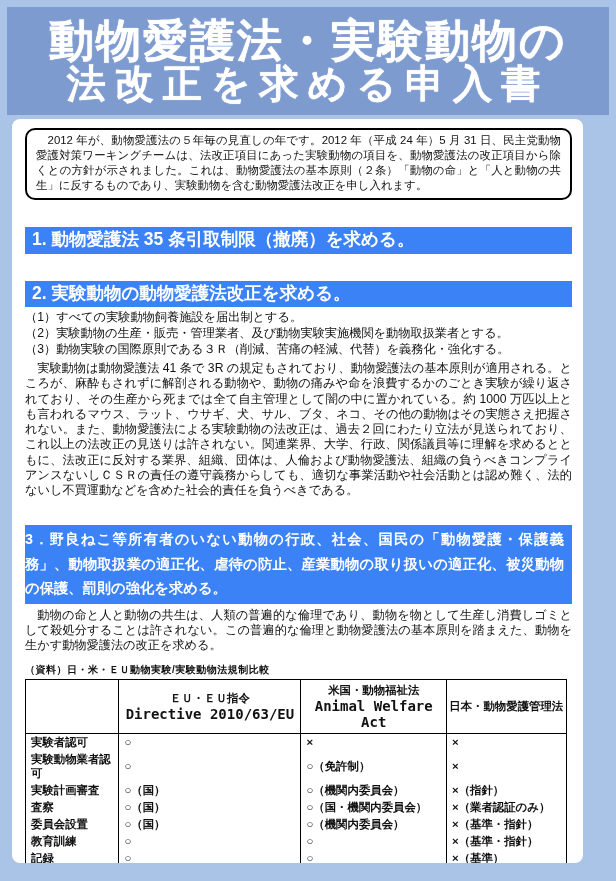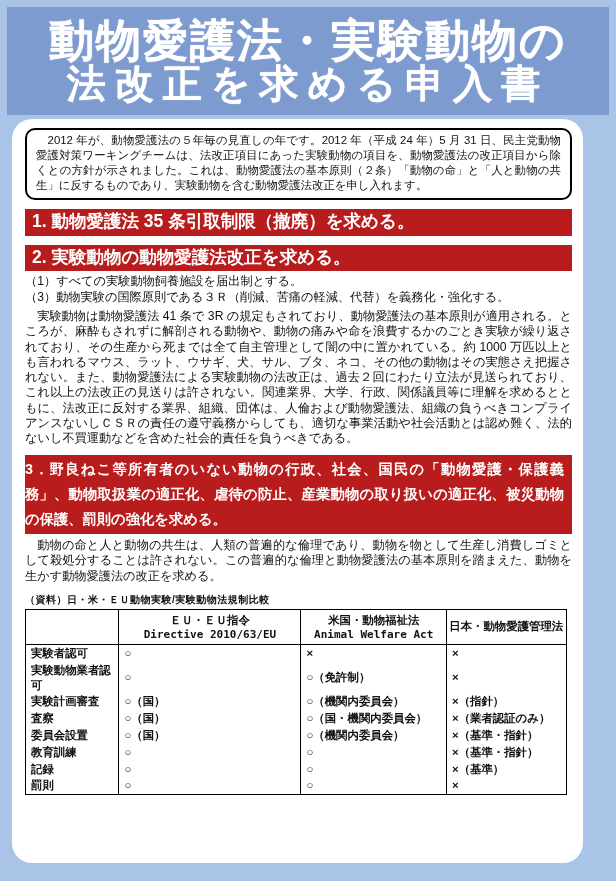--- a/index.html
+++ b/index.html
@@ -19,55 +19,55 @@
   .banner .t1, .banner .t2 {
     color:#ffffff; font-weight:bold; white-space:nowrap; line-height:1.02;
     text-shadow:0 0 1px #ffffff;
   }
   .banner .t1 { font-size:45px; letter-spacing:2px; }
   .banner .t2 { font-size:39px; letter-spacing:9px; }
 
   
   .content {
     background:#ffffff; margin:4px 26px 0 5px;
-    border-radius:20px;
+    border-radius:8px;
     padding:9px 11px 8px 13px;
     height:744px; box-sizing:border-box; overflow:hidden;
   }
 
   .intro-box {
     border:2px solid #000; border-radius:10px;
     padding:3px 9px 4px 9px;
     font-size:11.4px; line-height:1.33; text-align:justify;
   }
 
   .bar {
-    background:#b91c1c; color:#fff; font-weight:bold;
+    background:#3b82f6; color:#fff; font-weight:bold;
     font-size:17.5px; line-height:1.25;
-    padding:2px 7px 3px 7px; margin-top:9px;
+    padding:2px 7px 3px 7px; margin-top:27px;
   }
   .bar3 { font-size:14.3px; line-height:1.72; padding:2px 8px 3px 0; text-align:justify; }
 
   .para { font-size:12.2px; line-height:1.25; margin-top:4px; text-align:justify; }
   .list { font-size:12.2px; line-height:1.22; margin-top:3px; }
   .list > div { margin-top:1px; }
 
   .tbl-title { font-weight:bold; font-size:10px; margin-top:9px; letter-spacing:0.5px; }
 
   table.cmp {
     border-collapse:collapse; width:99%; margin-top:2px;
     font-size:11.4px; font-weight:bold; table-layout:fixed;
   }
   table.cmp th, table.cmp td { padding:0 5px; vertical-align:middle; }
   table.cmp { border:1.5px solid #000; }
   table.cmp th { border-left:1.5px solid #000; border-bottom:1.5px solid #000; text-align:center; padding:3px 2px; }
   table.cmp th:first-child { border-left:none; }
   table.cmp td { border-left:1.5px solid #000; line-height:1.3; }
   table.cmp td:first-child { border-left:none; }
-  table.cmp .en { font-family:"DejaVu Sans Mono","Liberation Mono",monospace; font-size:11px; }
+  table.cmp .en { font-family:"DejaVu Sans Mono","Liberation Mono",monospace; font-size:14px; }
   .c-label { width:17%; } .c-eu { width:34%;margin-top:22px; } .c-us { width:27%; } .c-jp { width:22%; }
   table.cmp tbody td { padding-top:1px; padding-bottom:1px; }
 </style>
 </head>
 <body>
 
 <div class="page">
 
   <div class="banner">
     <div class="t1">動物愛護法・実験動物の</div>
@@ -78,20 +78,21 @@
 
     <div class="intro-box">
       <span>　2012 年が、動物愛護法の５年毎の見直しの年です。2012 年（平成 24 年）5 月 31 日、民主党動物愛護対策ワーキングチームは、法改正項目にあった実験動物の項目を、動物愛護法の改正項目から除くとの方針が示されました。これは、動物愛護法の基本原則（２条）「動物の命」と「人と動物の共生」に反するものであり、実験動物を含む動物愛護法改正を申し入れます。</span>
     </div>
 
     <div class="bar">1. 動物愛護法 35 条引取制限（撤廃）を求める。</div>
 
     <div class="bar">2. 実験動物の動物愛護法改正を求める。</div>
     <div class="list">
       <div>（1）すべての実験動物飼養施設を届出制とする。</div>
+      <div>（2）実験動物の生産・販売・管理業者、及び動物実験実施機関を動物取扱業者とする。</div>
       <div>（3）動物実験の国際原則である３Ｒ（削減、苦痛の軽減、代替）を義務化・強化する。</div>
     </div>
     <div class="para">　実験動物は動物愛護法 41 条で 3R の規定もされており、動物愛護法の基本原則が適用される。ところが、麻酔もされずに解剖される動物や、動物の痛みや命を浪費するかのごとき実験が繰り返されており、その生産から死までは全て自主管理として闇の中に置かれている。約 1000 万匹以上とも言われるマウス、ラット、ウサギ、犬、サル、ブタ、ネコ、その他の動物はその実態さえ把握されない。また、動物愛護法による実験動物の法改正は、過去２回にわたり立法が見送られており、これ以上の法改正の見送りは許されない。関連業界、大学、行政、関係議員等に理解を求めるとともに、法改正に反対する業界、組織、団体は、人倫および動物愛護法、組織の負うべきコンプライアンスないしＣＳＲの責任の遵守義務からしても、適切な事業活動や社会活動とは認め難く、法的ないし不買運動などを含めた社会的責任を負うべきである。</div>
 
     <div class="bar bar3">3．野良ねこ等所有者のいない動物の行政、社会、国民の「動物愛護・保護義務」、動物取扱業の適正化、虐待の防止、産業動物の取り扱いの適正化、被災動物の保護、罰則の強化を求める。</div>
     <div class="para">　動物の命と人と動物の共生は、人類の普遍的な倫理であり、動物を物として生産し消費しゴミとして殺処分することは許されない。この普遍的な倫理と動物愛護法の基本原則を踏まえた、動物を生かす動物愛護法の改正を求める。</div>
 
     <div class="tbl-title">（資料）日・米・ＥＵ動物実験/実験動物法規制比較</div>
 
     <table class="cmp">

